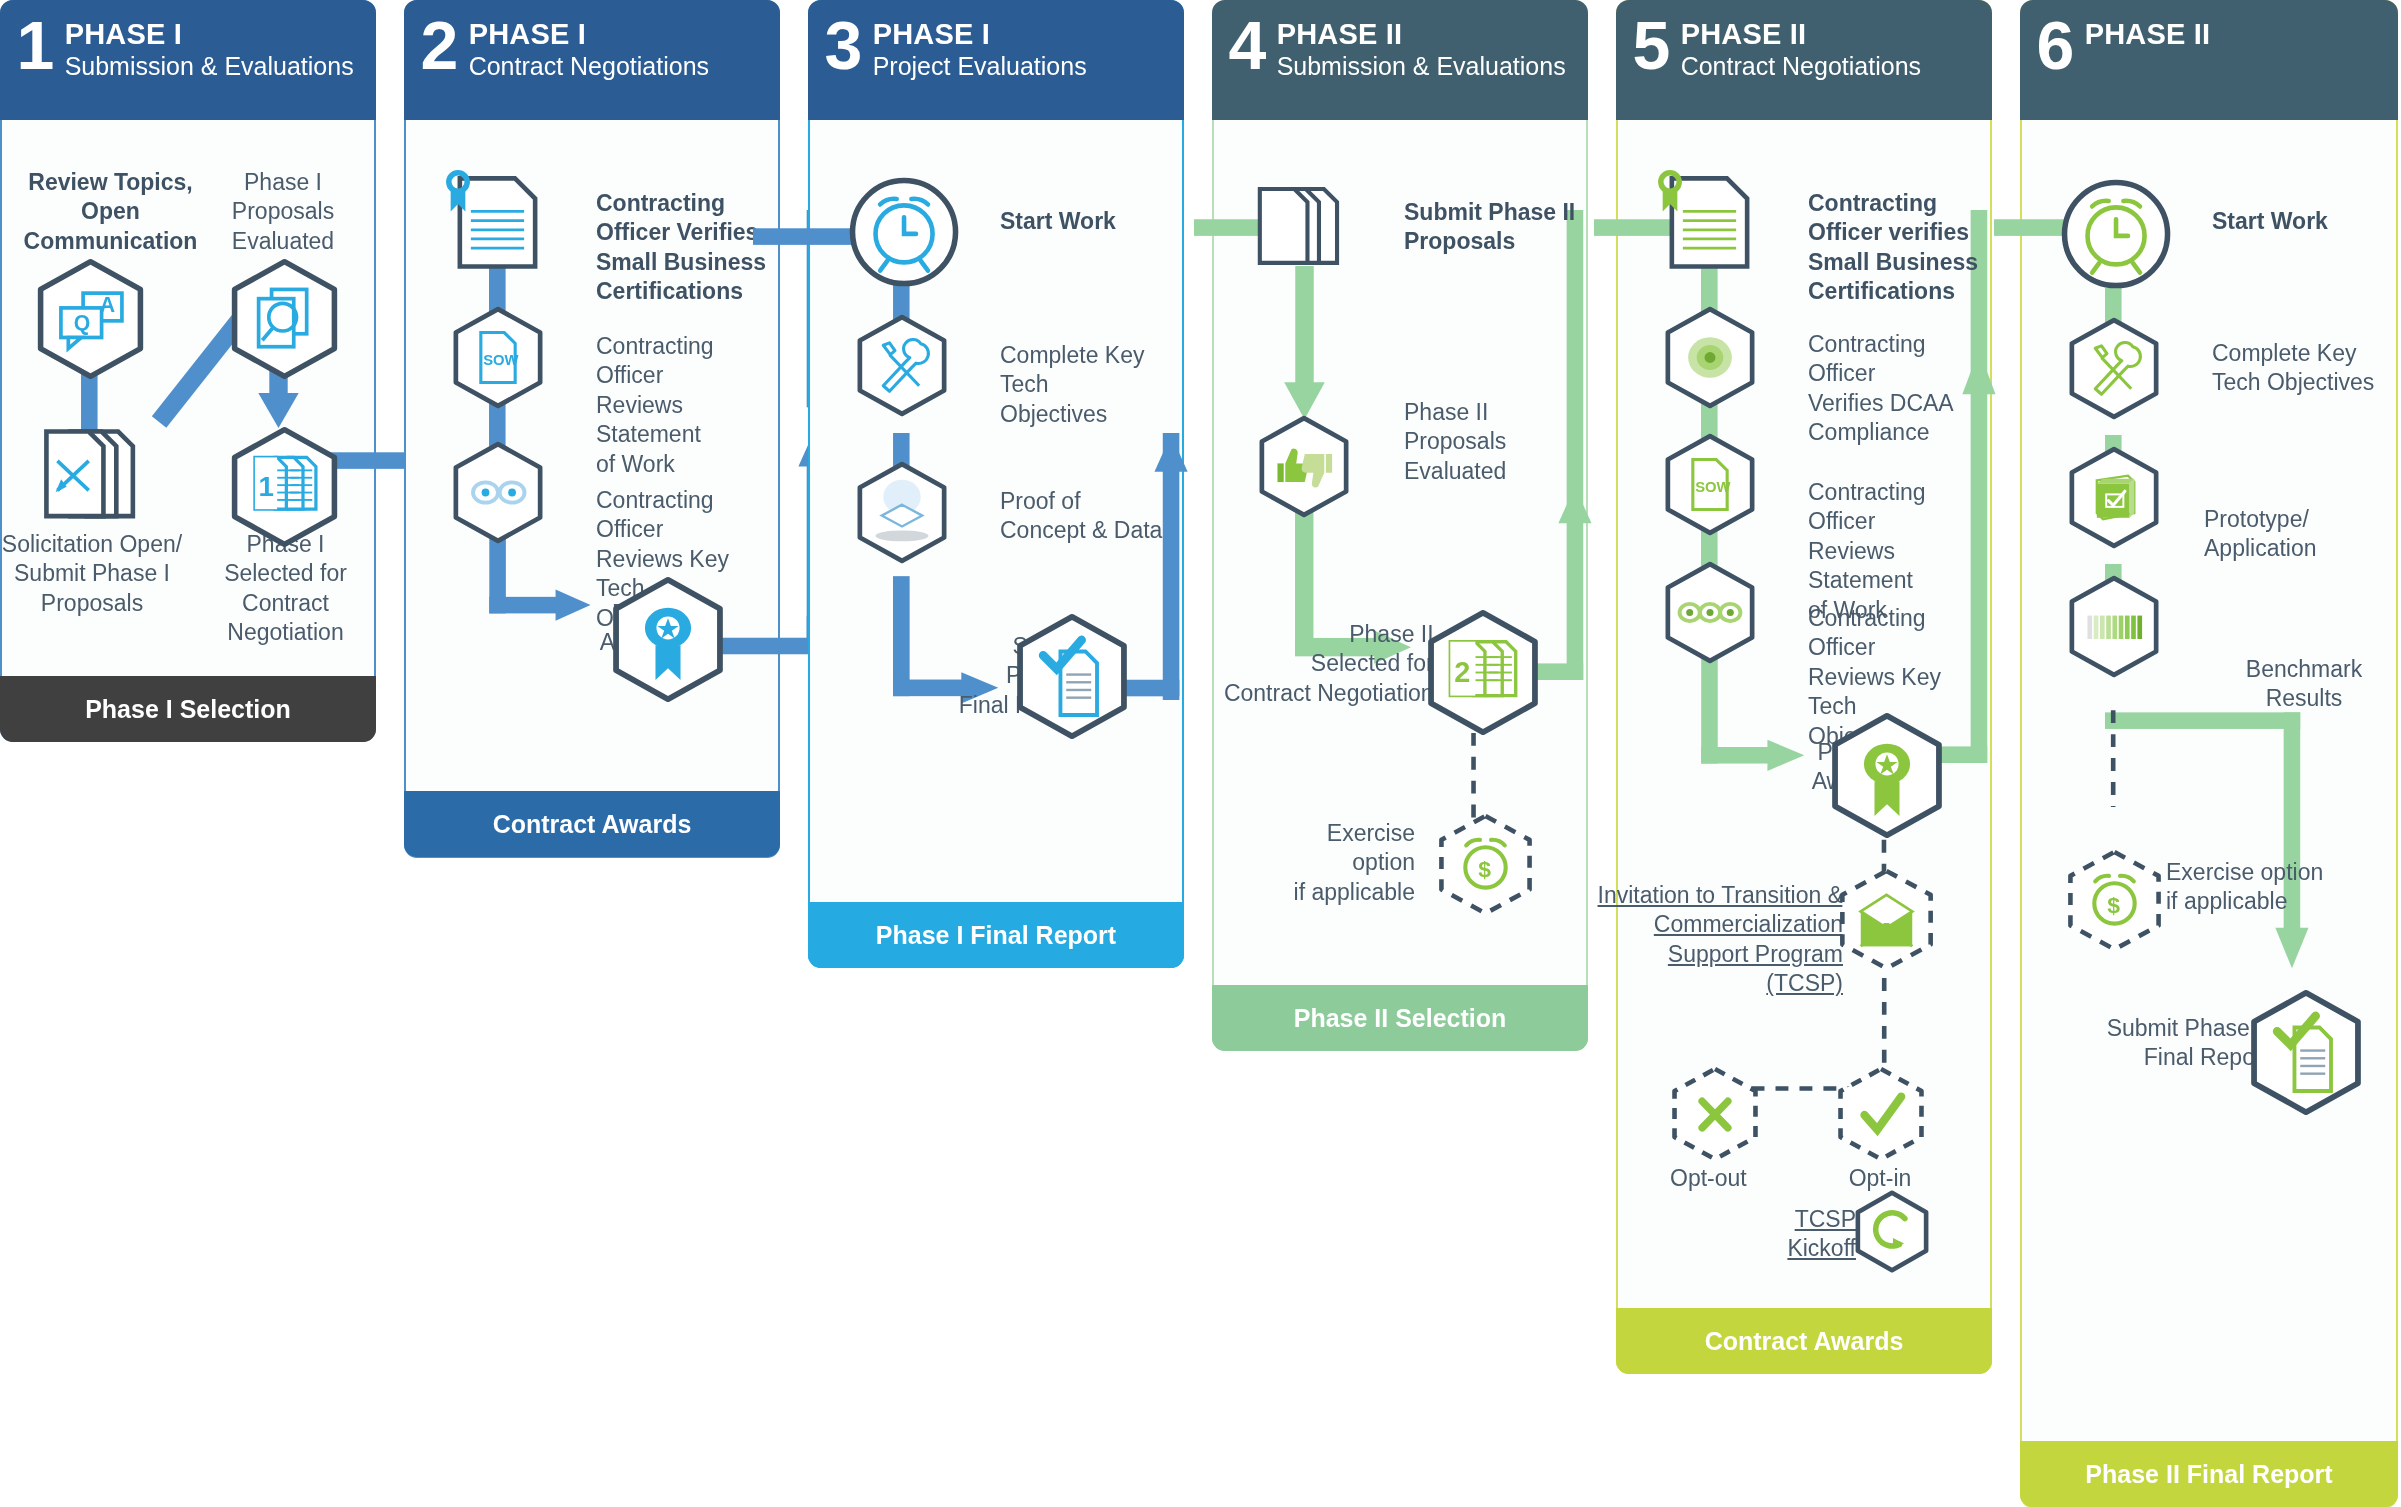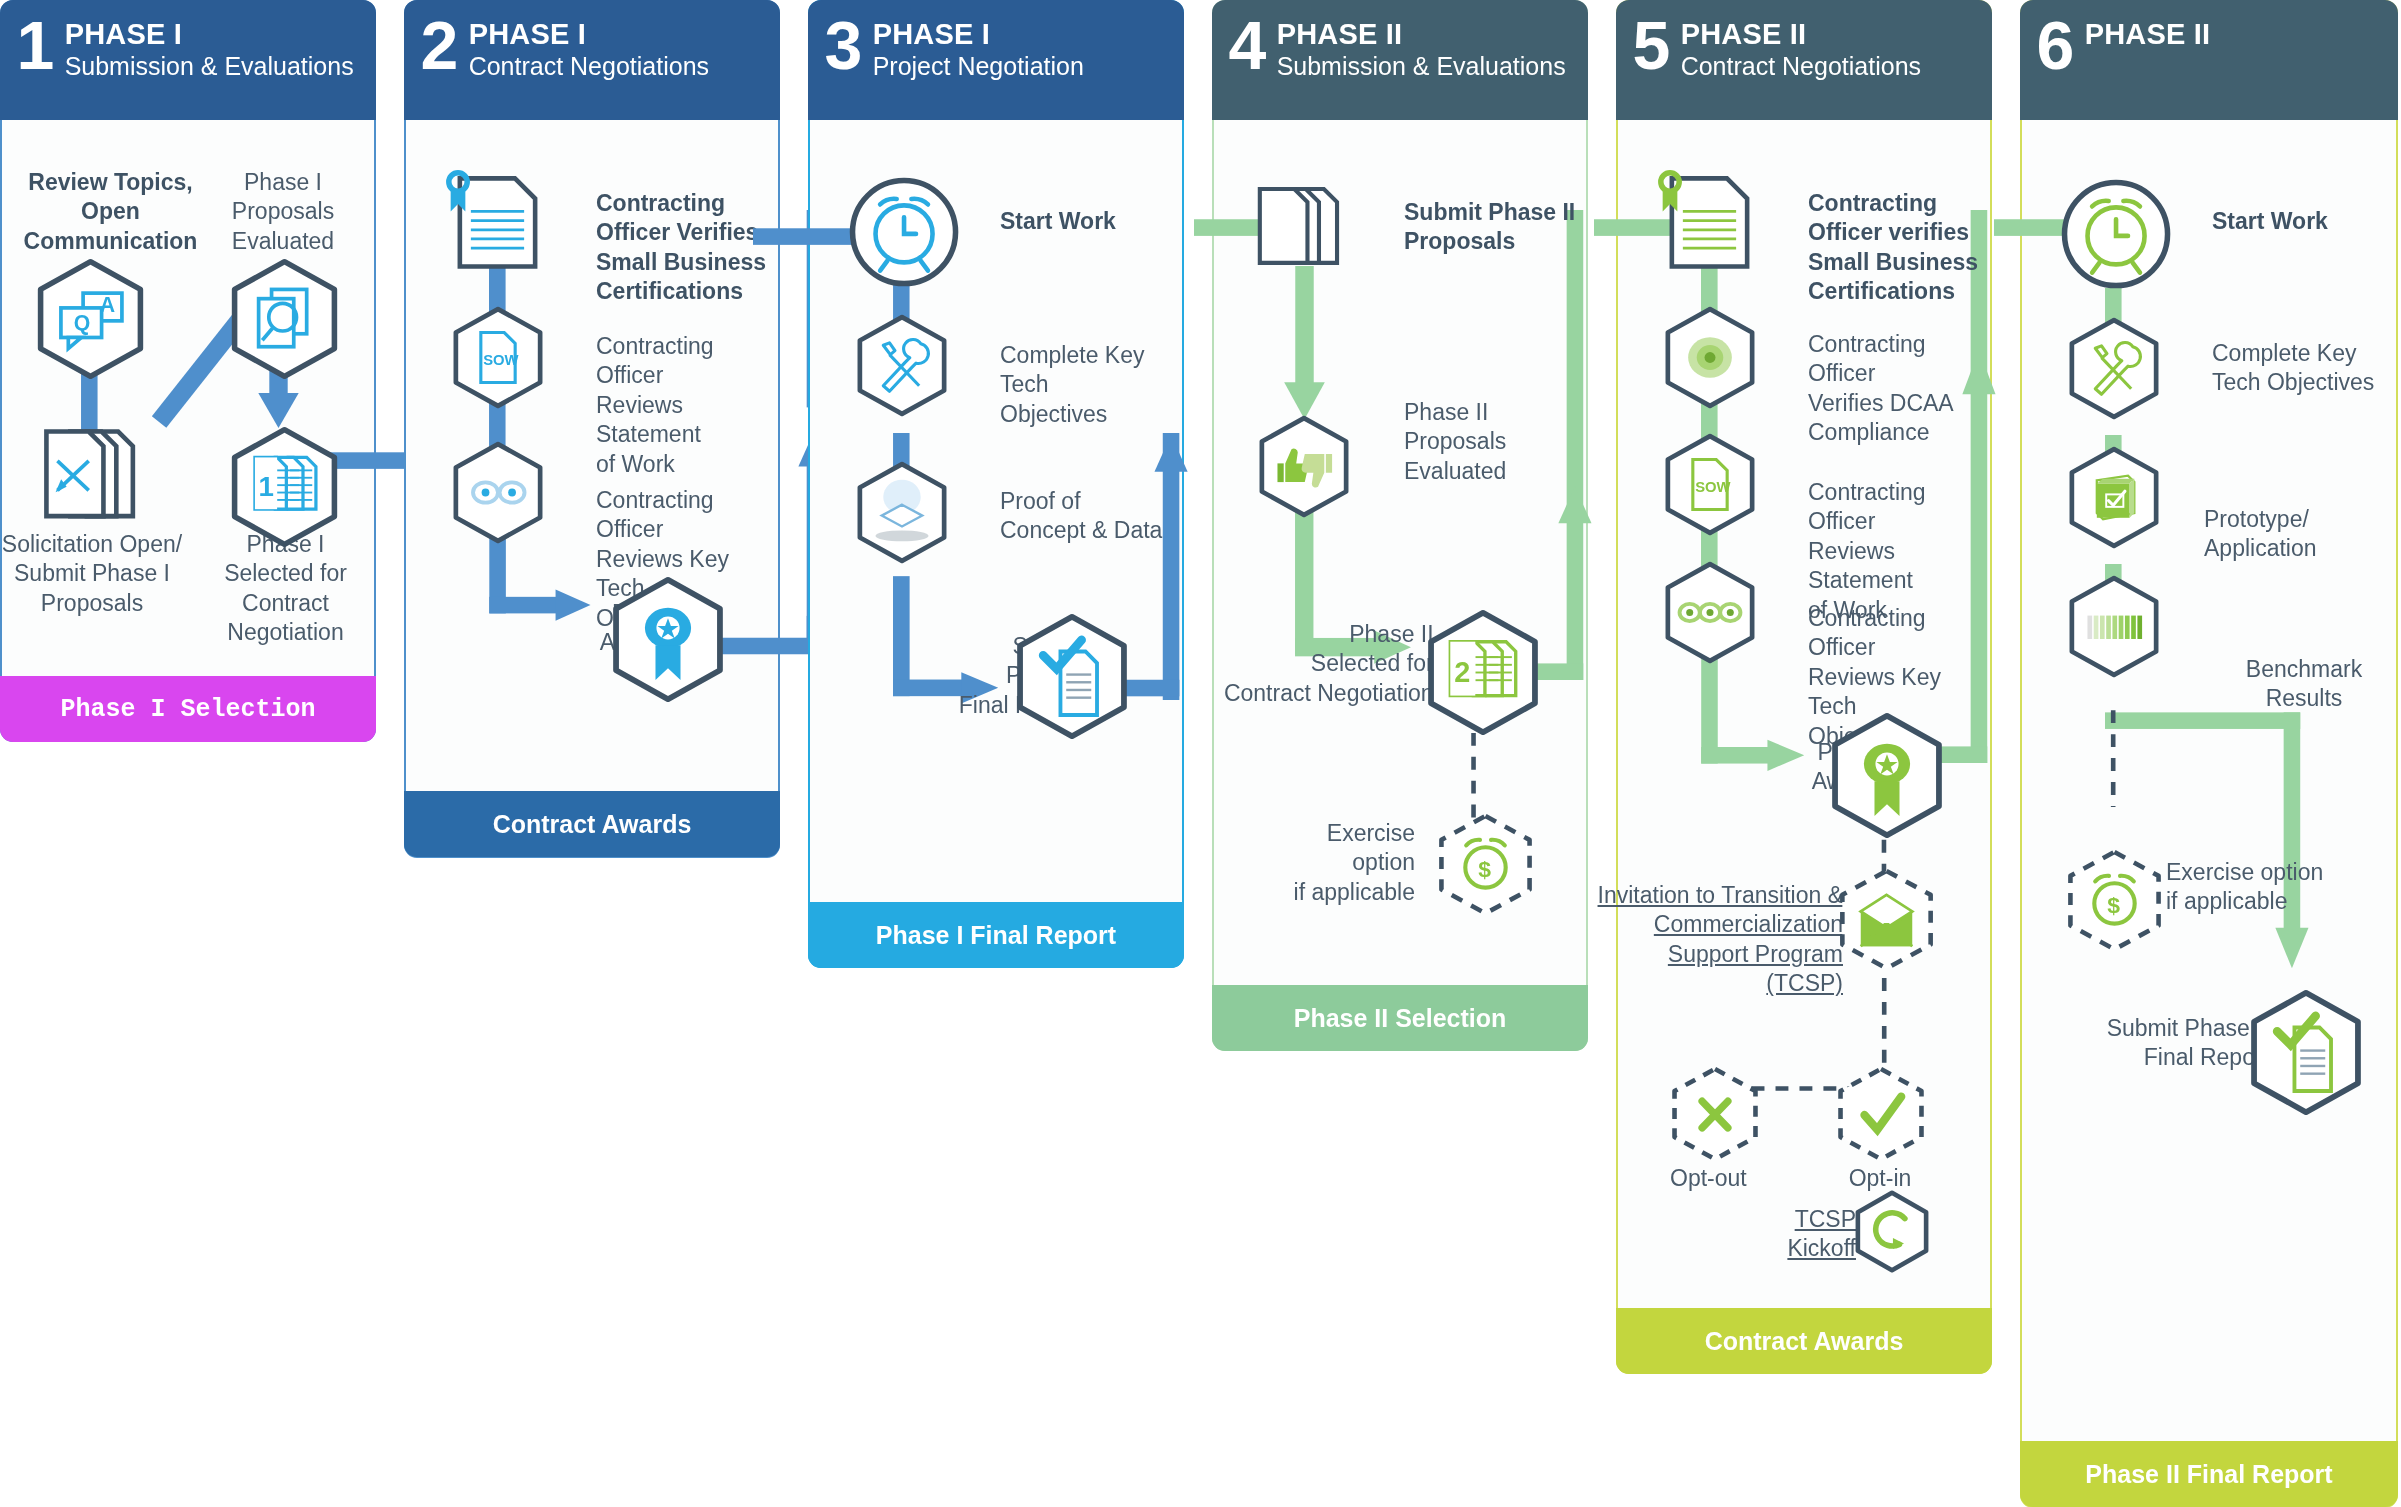--- a/index.html
+++ b/index.html
@@ -156,21 +156,21 @@
             <line x1="52" y1="56" x2="76" y2="56"></line>
         <line x1="52" y1="64" x2="76" y2="64"></line>
             <line x1="52" y1="72" x2="76" y2="72"></line>
         <line x1="52" y1="80" x2="76" y2="80"></line>
       </g>
       <rect x="28" y="34" width="24" height="56" fill="#fff"></rect>
       <text x="32" y="76" font-size="30" font-weight="bold" fill="#29abe2" font-family="Liberation Sans, sans-serif">1</text>
     </svg>
   </div>
 
-  <div class="ftr" style="top:676px;width:376px;background:#d946ef;font-family:Liberation Mono, monospace;">Phase I Selection</div>
+  <div class="ftr" style="top:676px;width:376px;background:#404040;">Phase I Selection</div>
 </div>
 
 <div class="col" style="left:404px;width:376px;">
   <div class="col-frame" style="width:376px;height:858px;border:2.8px solid #4e90cb;"></div>
   <div class="hdr" style="width:376px;background:#2b5c94;">
     <div class="num">2</div>
     <div class="txt">
       <div class="ph">PHASE I</div>
       <div class="sub">Contract Negotiations</div>
     </div>
@@ -254,21 +254,21 @@
 
   <div class="ftr" style="top:791px;width:376px;background:#2b6ba8;">Contract Awards</div>
 </div>
 
 <div class="col" style="left:808px;width:376px;">
   <div class="col-frame" style="width:376px;height:968px;border:2.8px solid #25aae1;"></div>
   <div class="hdr" style="width:376px;background:#2b5c94;">
     <div class="num">3</div>
     <div class="txt">
       <div class="ph">PHASE I</div>
-      <div class="sub">Project Negotiation</div>
+      <div class="sub">Project Evaluations</div>
     </div>
   </div>
 
   <svg class="conn" style="left:85px;top:284px;" width="16.6" height="55" viewBox="0 0 18 60">
         <rect width="18" height="60" fill="#4f8fcc"></rect>
       </svg>
   <svg class="conn" style="left:85px;top:433px;" width="16.6" height="55" viewBox="0 0 18 60">
         <rect width="18" height="60" fill="#4f8fcc"></rect>
       </svg>
   <svg class="conn" style="left:85px;top:576px;" width="120" height="148" viewBox="0 0 130 160">

